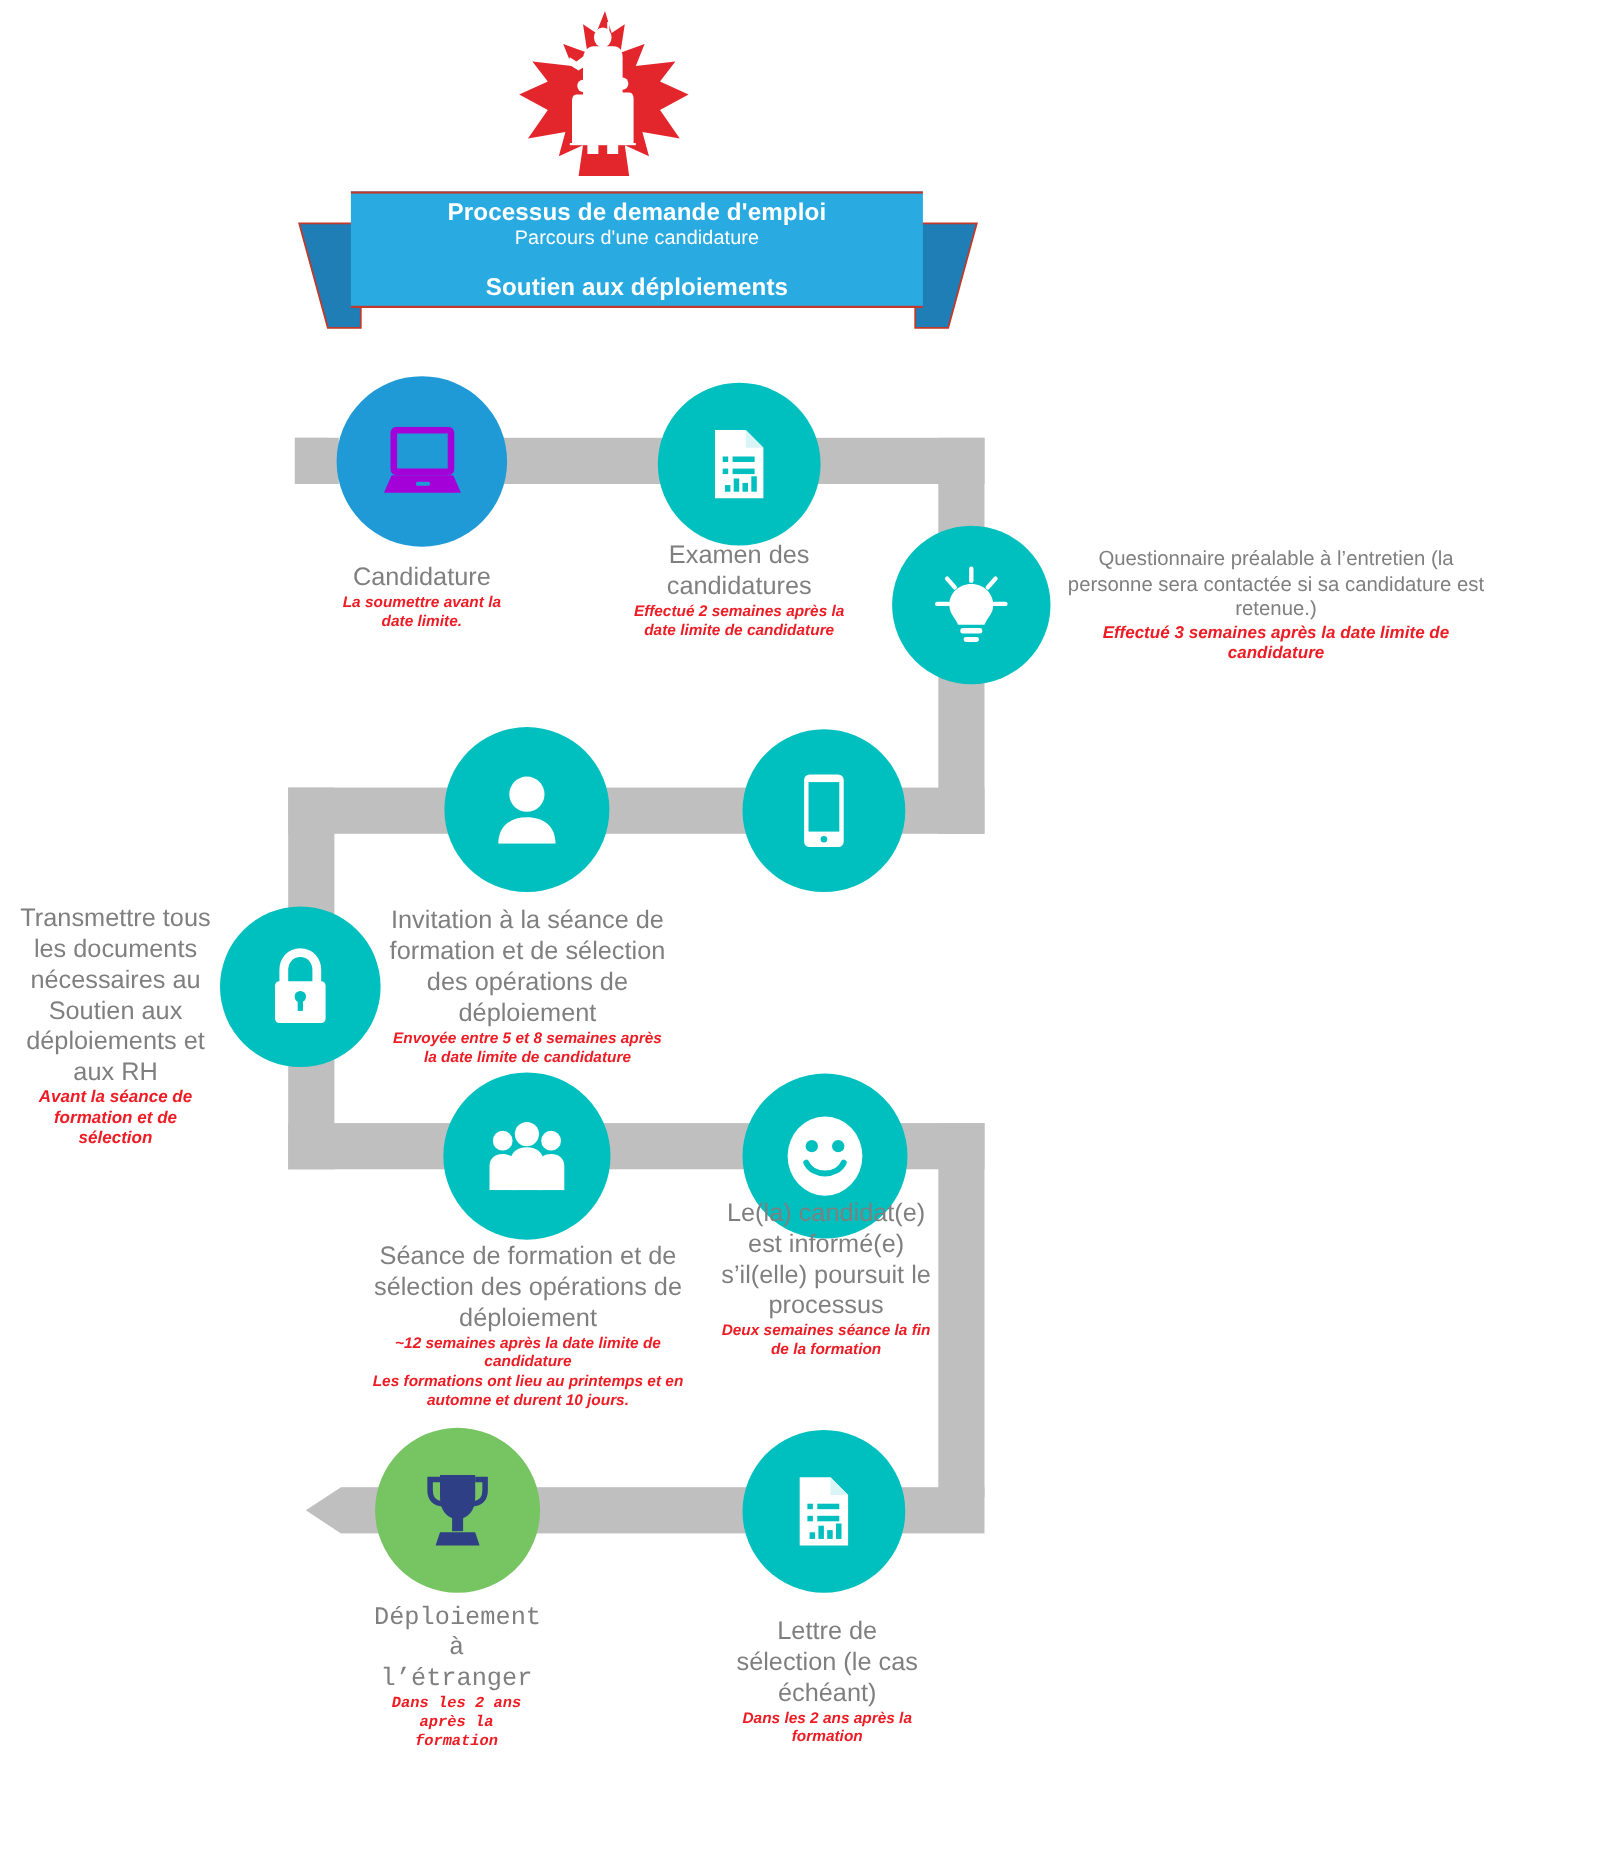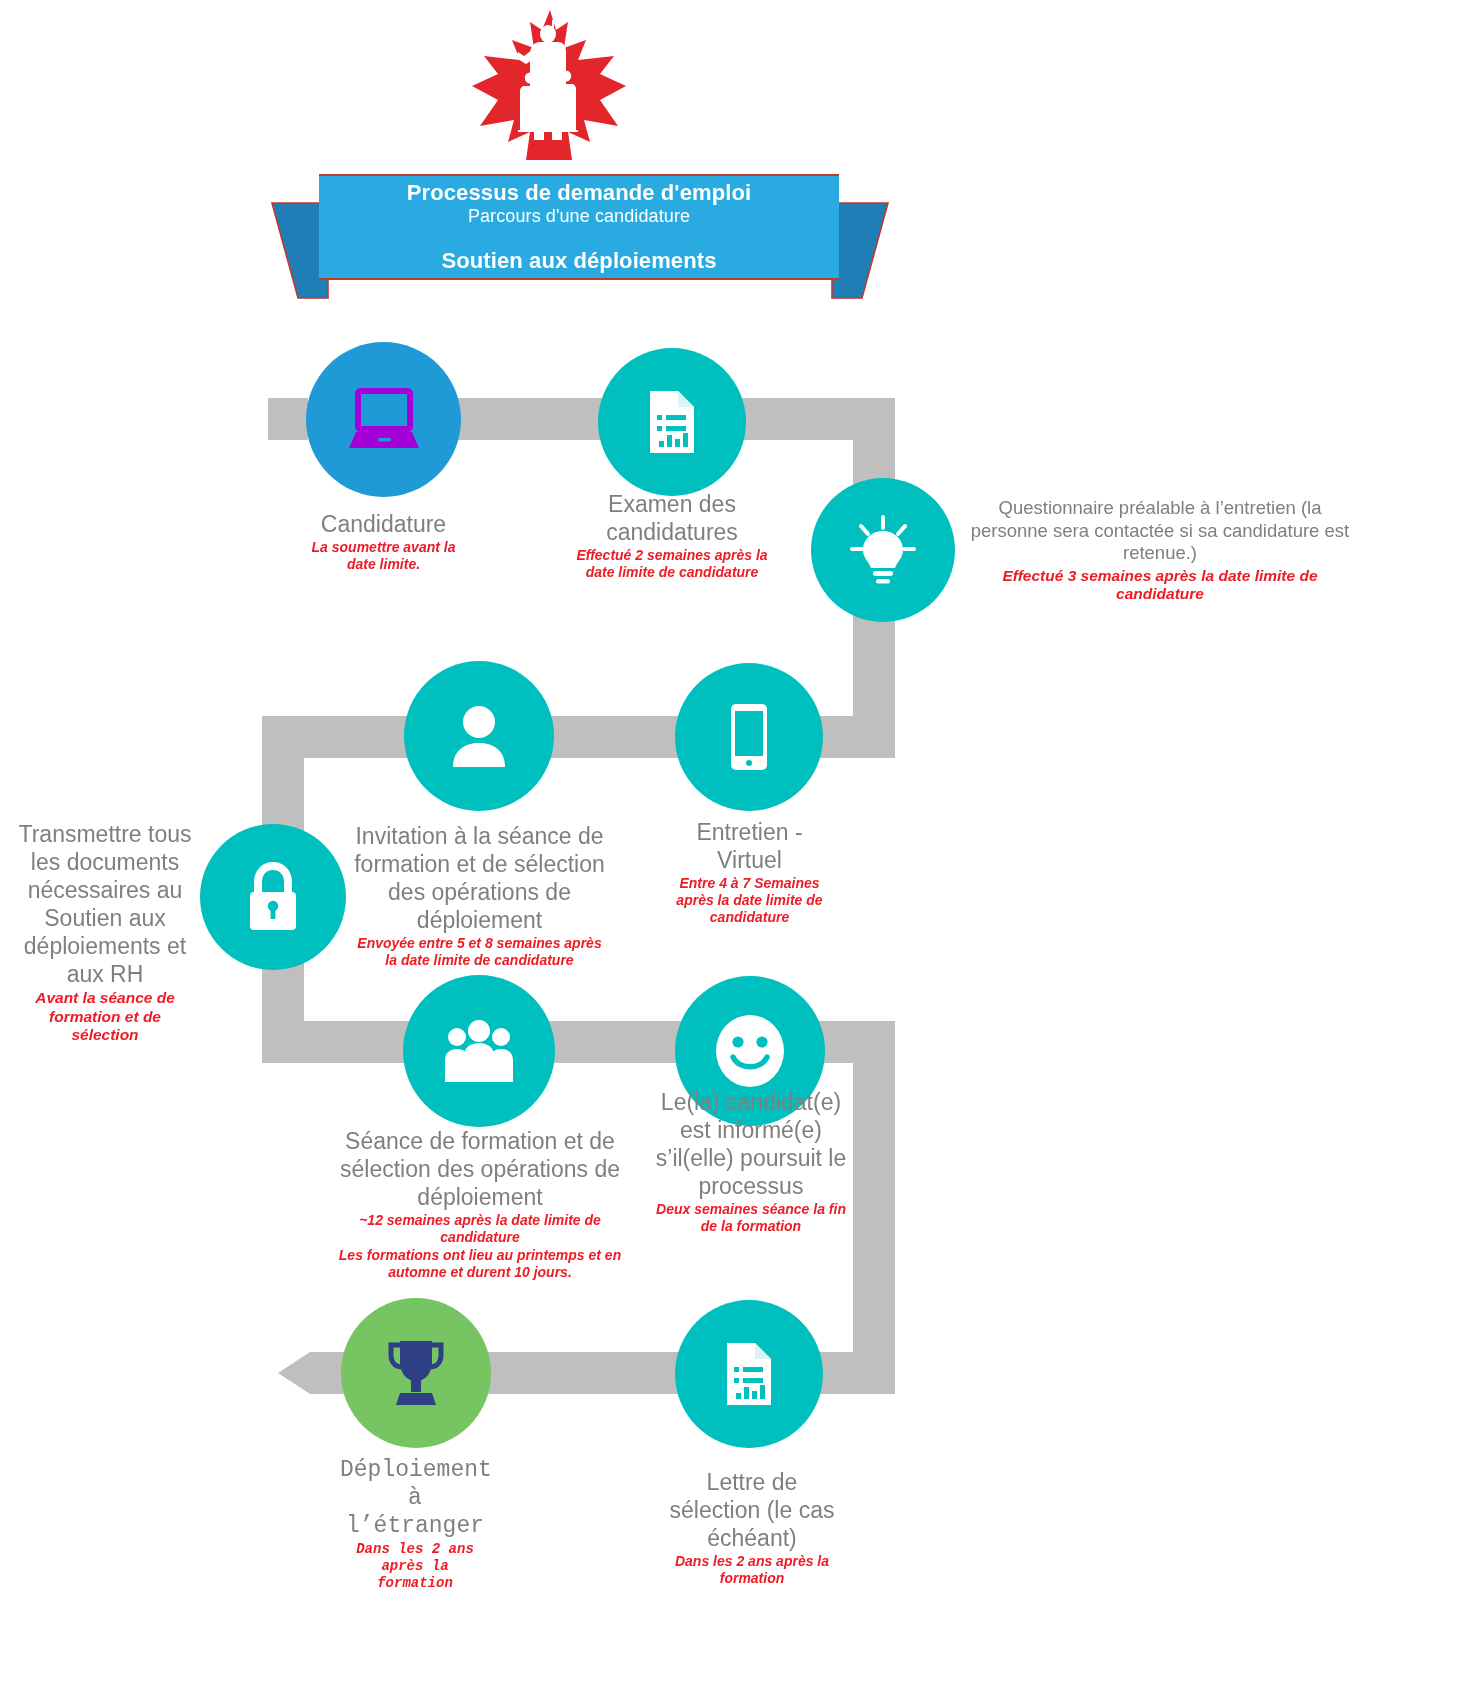--- a/index.html
+++ b/index.html
@@ -320,24 +320,20 @@
   <div class="caption" style="left:960px; top:497px; width:400px;">
     <div class="cap-title lg">Questionnaire préalable à l’entretien (la personne sera contactée si sa candidature est retenue.)</div>
     <div class="cap-note big n2">Effectué 3 semaines après la date limite de candidature</div>
   </div>
 
   <div class="caption" style="left:354px; top:822px; width:251px;">
     <div class="cap-title">Invitation à la séance de formation et de sélection des opérations de déploiement</div>
     <div class="cap-note">Envoyée entre 5 et 8 semaines après la date limite de candidature</div>
   </div>
 
-  <div class="caption" style="left:664px; top:818px; width:171px;">
-    <div class="cap-title">Entretien - Virtuel</div>
-    <div class="cap-note">Entre 4 à 7 Semaines après la date limite de candidature</div>
-  </div>
 
   <div class="caption" style="left:16px; top:820px; width:178px;">
     <div class="cap-title">Transmettre tous les documents nécessaires au Soutien aux déploiements et aux RH</div>
     <div class="cap-note big">Avant la séance de formation et de sélection</div>
   </div>
 
   <div class="caption" style="left:335px; top:1127px; width:290px;">
     <div class="cap-title">Séance de formation et de sélection des opérations de déploiement</div>
     <div class="cap-note">~12 semaines après la date limite de candidature</div>
     <div class="cap-note">Les formations ont lieu au printemps et en automne et durent 10 jours.</div>

